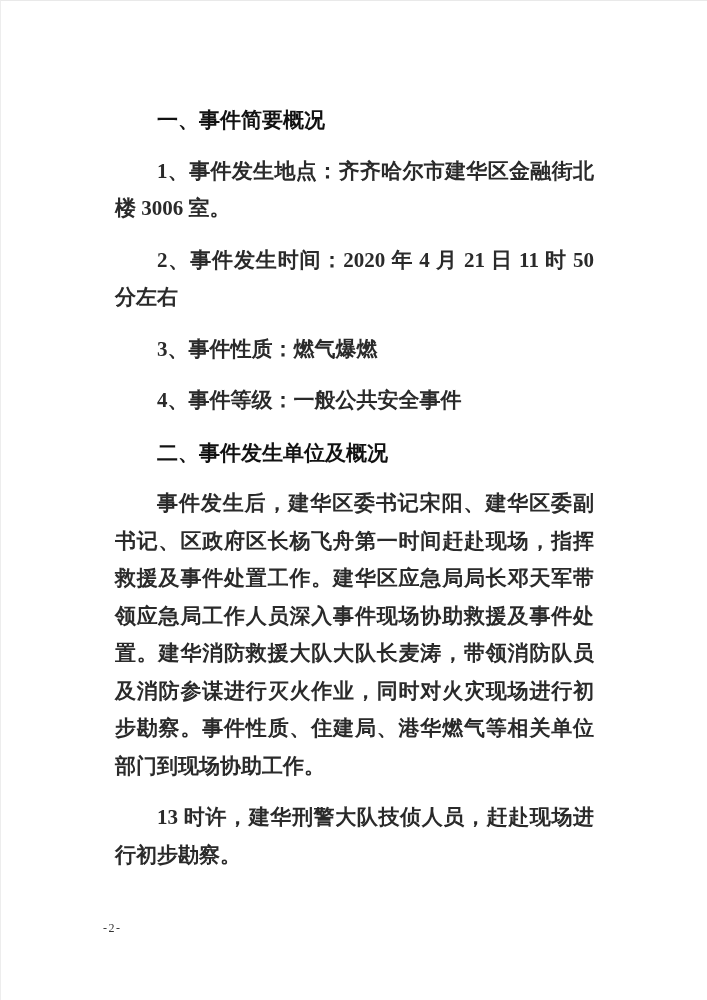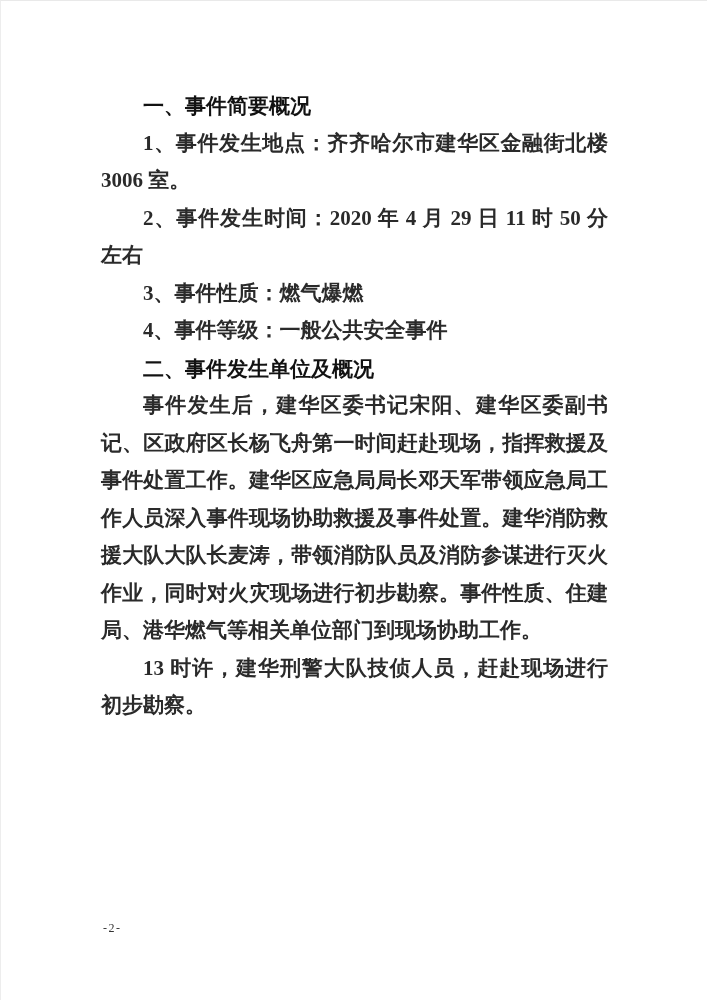--- a/index.html
+++ b/index.html
@@ -24,21 +24,21 @@
     border-top: 1px solid #e9e9e9;
     border-left: 1px solid #ededed;
   }
   .content {
     position: absolute;
     left: 100px;
     top: 86px;
     width: 507px;
   }
   .para {
-    margin: 0;
+    margin: 14px;
     padding: 0;
     font-size: 21px;
     line-height: 37.5px;
     text-indent: 42px;
     text-align: justify;
     text-justify: inter-character;
     word-break: break-all;
   }
   .para.heading {
     font-family: "Liberation Sans", "DejaVu Sans", sans-serif;
@@ -61,21 +61,21 @@
     color: #333333;
   }
 </style>
 </head>
 <body>
 
 <div class="page">
   <div class="content" id="doc-content">
       <p class="para heading">一、事件简要概况</p>
       <p class="para body-text">1、事件发生地点：齐齐哈尔市建华区金融街北楼 3006 室。</p>
-      <p class="para body-text">2、事件发生时间：2020 年 4 月 29 日 11 时 50 分左右</p>
+      <p class="para body-text">2、事件发生时间：2020 年 4 月 21 日 11 时 50 分左右</p>
       <p class="para body-text">3、事件性质：燃气爆燃</p>
       <p class="para body-text">4、事件等级：一般公共安全事件</p>
       <p class="para heading">二、事件发生单位及概况</p>
       <p class="para body-text">事件发生后，建华区委书记宋阳、建华区委副书记、区政府区长杨飞舟第一时间赶赴现场，指挥救援及事件处置工作。建华区应急局局长邓天军带领应急局工作人员深入事件现场协助救援及事件处置。建华消防救援大队大队长麦涛，带领消防队员及消防参谋进行灭火作业，同时对火灾现场进行初步勘察。事件性质、住建局、港华燃气等相关单位部门到现场协助工作。</p>
       <p class="para body-text">13 时许，建华刑警大队技侦人员，赶赴现场进行初步勘察。</p>
     </div>
   <div class="page-number">-2-</div>
 </div>
 
 </body></html>

